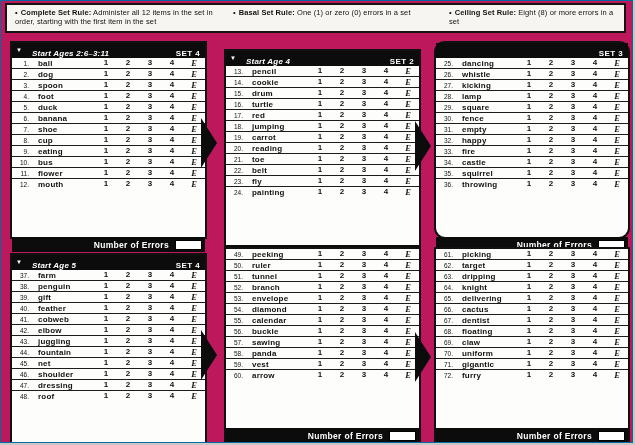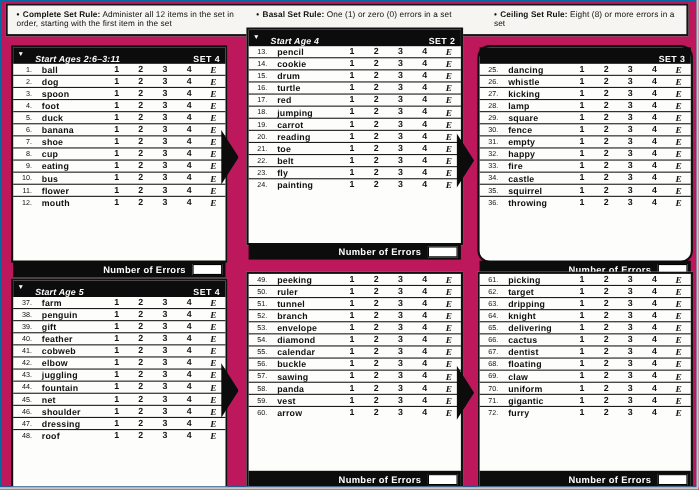--- a/index.html
+++ b/index.html
@@ -20,21 +20,21 @@
   .rule b{font-weight:bold;}
   .rule-1{width:218px;}
   .rule-2{width:216px;}
   .rule-3{flex:1;}
   
   .panel{
     position:absolute;width:197px;height:198px;background:#fdfdfb;
     border:2px solid #111;box-sizing:border-box;
     display:flex;flex-direction:column;
   }
-  .p1{left:9px;top:40px;}  .p2{left:223px;top:24px;}  .p3{left:433px;top:40px;width:196px;border-radius:11px;}
+  .p1{left:9px;top:40px;}  .p2{left:223px;top:48px;}  .p3{left:433px;top:40px;width:196px;border-radius:11px;}
   .p4{left:9px;top:252px;} .p5{left:223px;top:246px;} .p6{left:433px;top:246px;width:196px;}
   .panel-header{
     height:15px;background:#0c0c0c;color:#fff;
     display:flex;align-items:flex-end;flex:0 0 auto;
   }
   .start-marker{width:14px;text-align:center;font-size:6px;line-height:15px;}
   .panel-title{font-size:8px;font-weight:bold;font-style:italic;letter-spacing:.2px;margin-left:6px;}
   .set-label{margin-left:auto;margin-right:5px;font-size:8px;font-weight:bold;letter-spacing:.4px;}
   .rows{flex:1 1 auto;display:flex;flex-direction:column;}
   .row{

